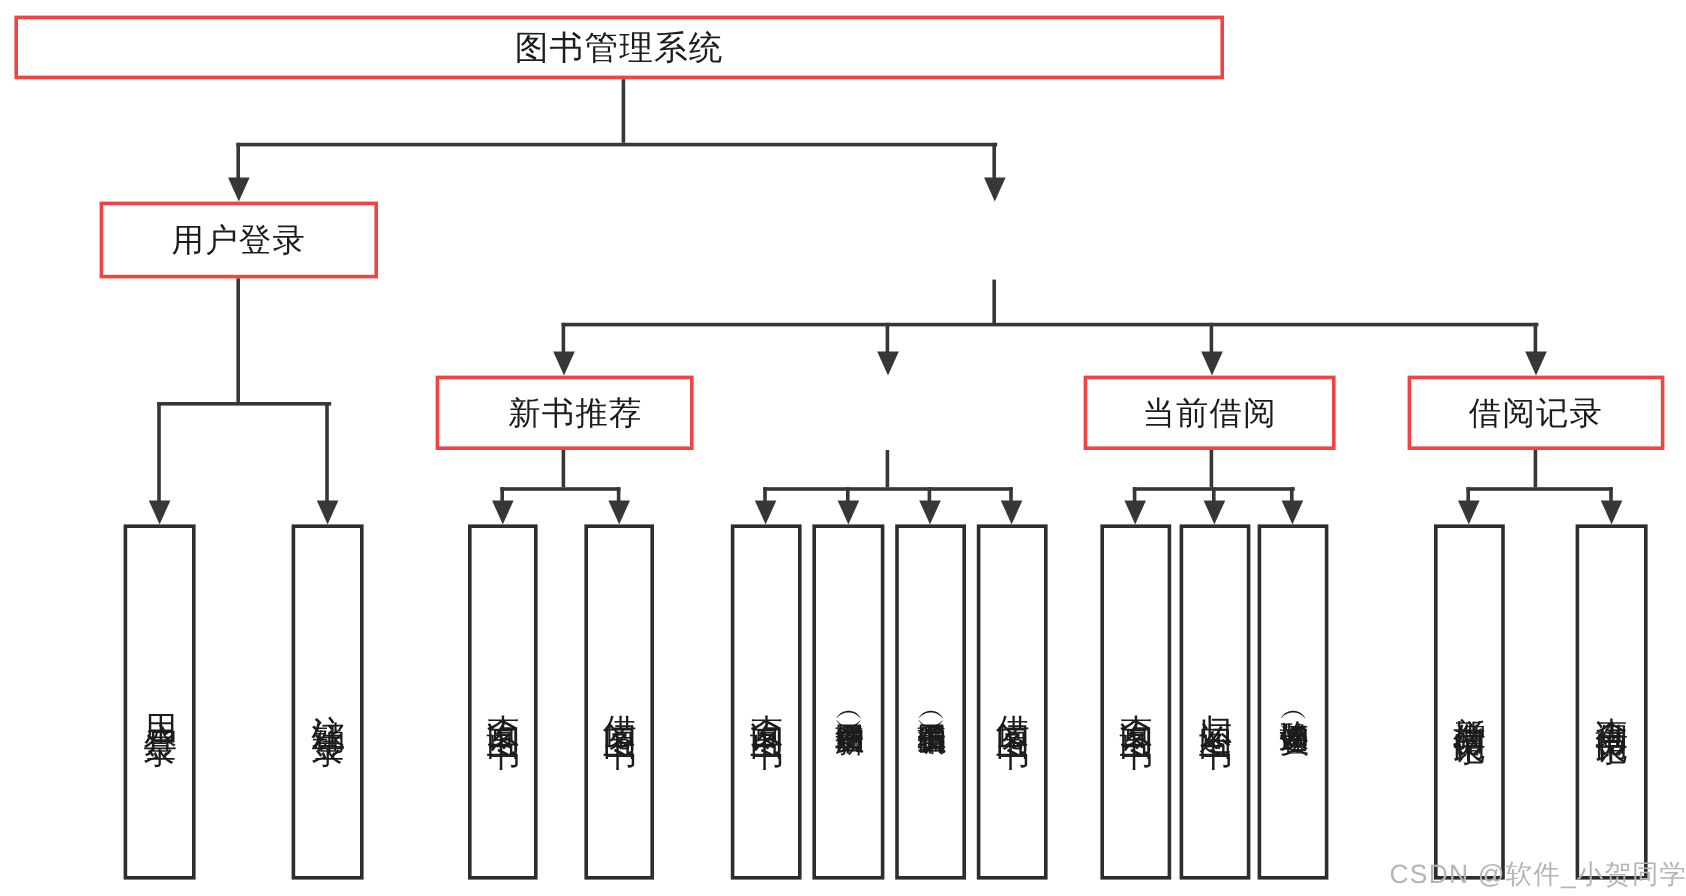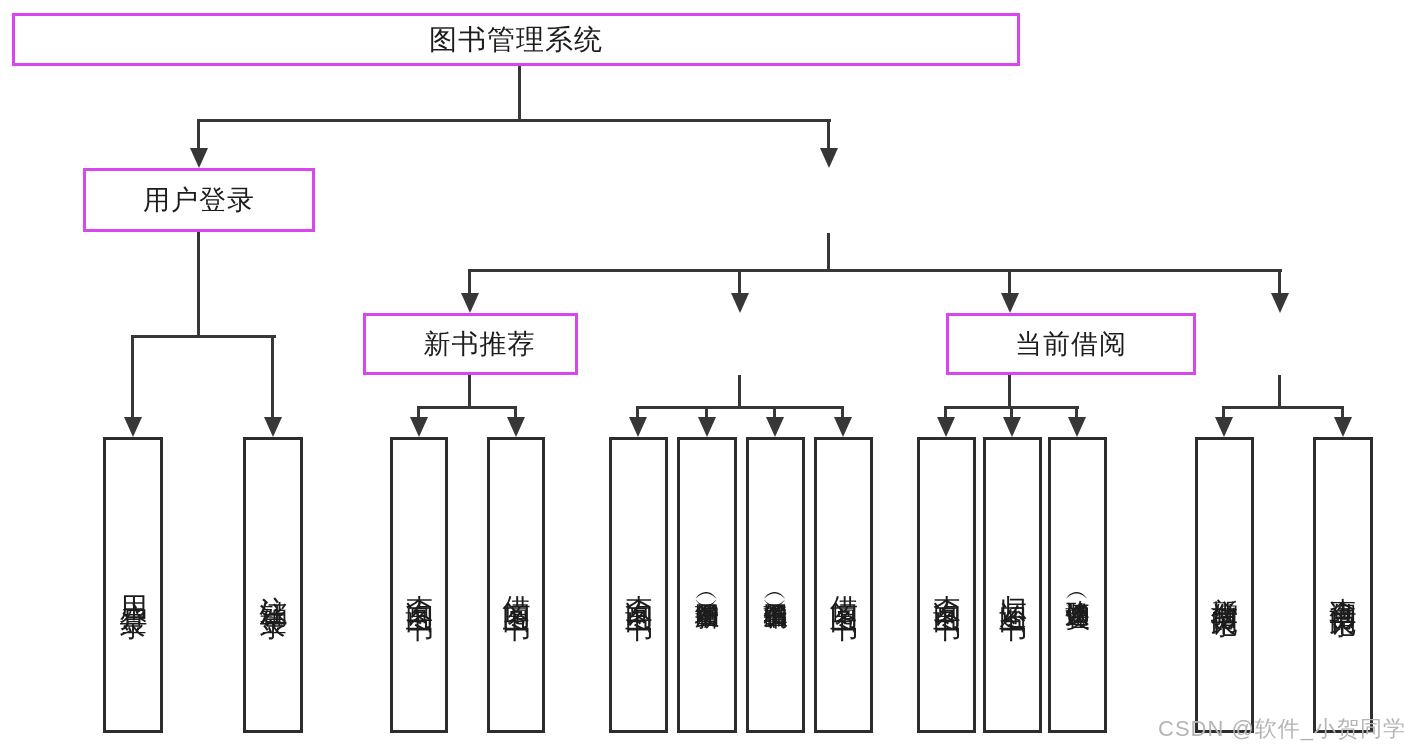--- a/index.html
+++ b/index.html
@@ -9,21 +9,21 @@
     width: 1405px;
     height: 747px;
     background: #ffffff;
     overflow: hidden;
     color: #1c1c1c;
   }
   
   .node {
     position: absolute;
     box-sizing: border-box;
-    border: 3px solid #d946ef;
+    border: 3px solid #ef4444;
     background: #ffffff;
     display: flex;
     align-items: center;
     justify-content: center;
   }
   .node .lbl {
     font-size: 27px;
     color: #1c1c1c;
     letter-spacing: 1px;
     white-space: nowrap;
@@ -104,22 +104,25 @@
   <div class="v" style="left:738px; top:269px; height:25px;"></div>
   <div class="arr" style="left:731px; top:293px;"></div>
   <div class="v" style="left:1008px; top:269px; height:25px;"></div>
   <div class="arr" style="left:1001px; top:293px;"></div>
   <div class="v" style="left:1278px; top:269px; height:25px;"></div>
   <div class="arr" style="left:1271px; top:293px;"></div>
 
   <div class="node" style="left:363px; top:313px; width:215px; height:62px;padding-left:18px;">
     <span class="lbl">新书推荐</span>
   </div>
-  <div class="node" style="left:946px; top:313px; width:250px; height:62px;text-align:center;">
+  <div class="node" style="left:903px; top:313px; width:210px; height:62px;text-align:center;">
     <span class="lbl">当前借阅</span>
+  </div>
+  <div class="node" style="left:1173px; top:313px; width:214px; height:62px;">
+    <span class="lbl">借阅记录</span>
   </div>
 
   <div class="v" style="left:468px; top:375px; height:31px;"></div>
   <div class="h" style="left:417px; top:406px; width:100px;"></div>
   <div class="v" style="left:417px; top:406px; height:12px;"></div>
   <div class="arr" style="left:410px; top:417px;"></div>
   <div class="v" style="left:514px; top:406px; height:12px;"></div>
   <div class="arr" style="left:507px; top:417px;"></div>
 
   <div class="v" style="left:738px; top:375px; height:31px;"></div>

